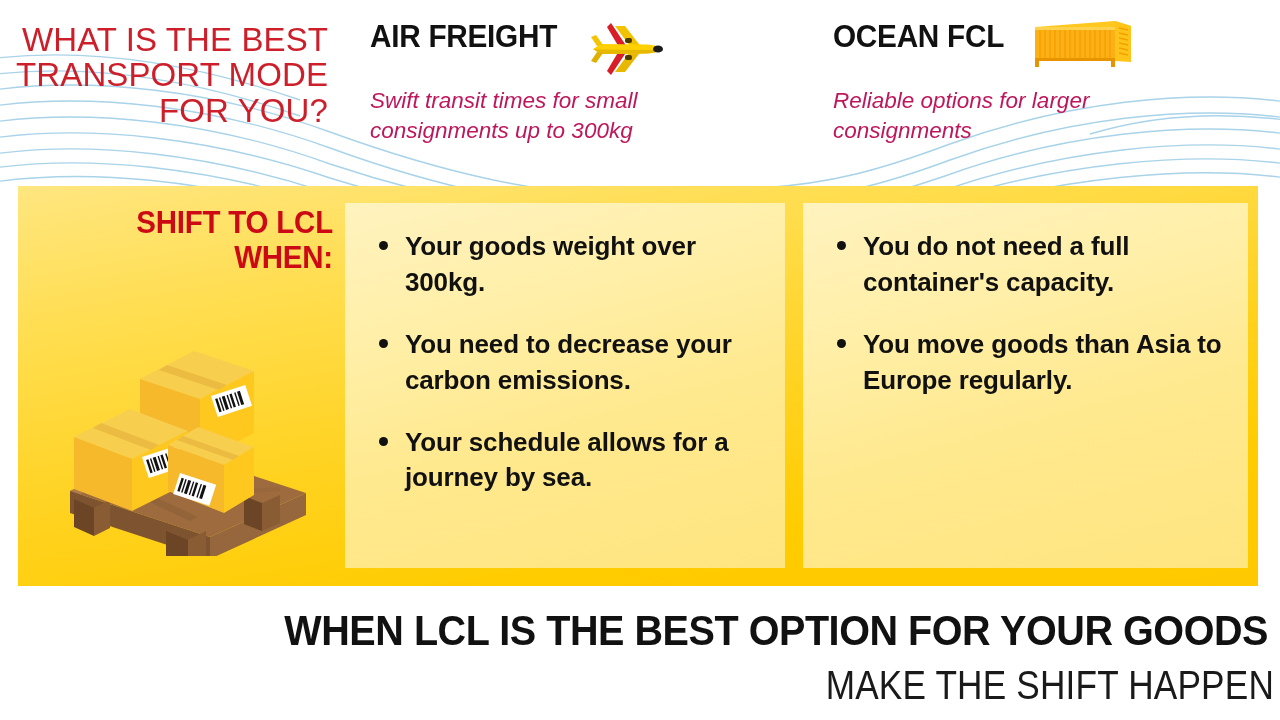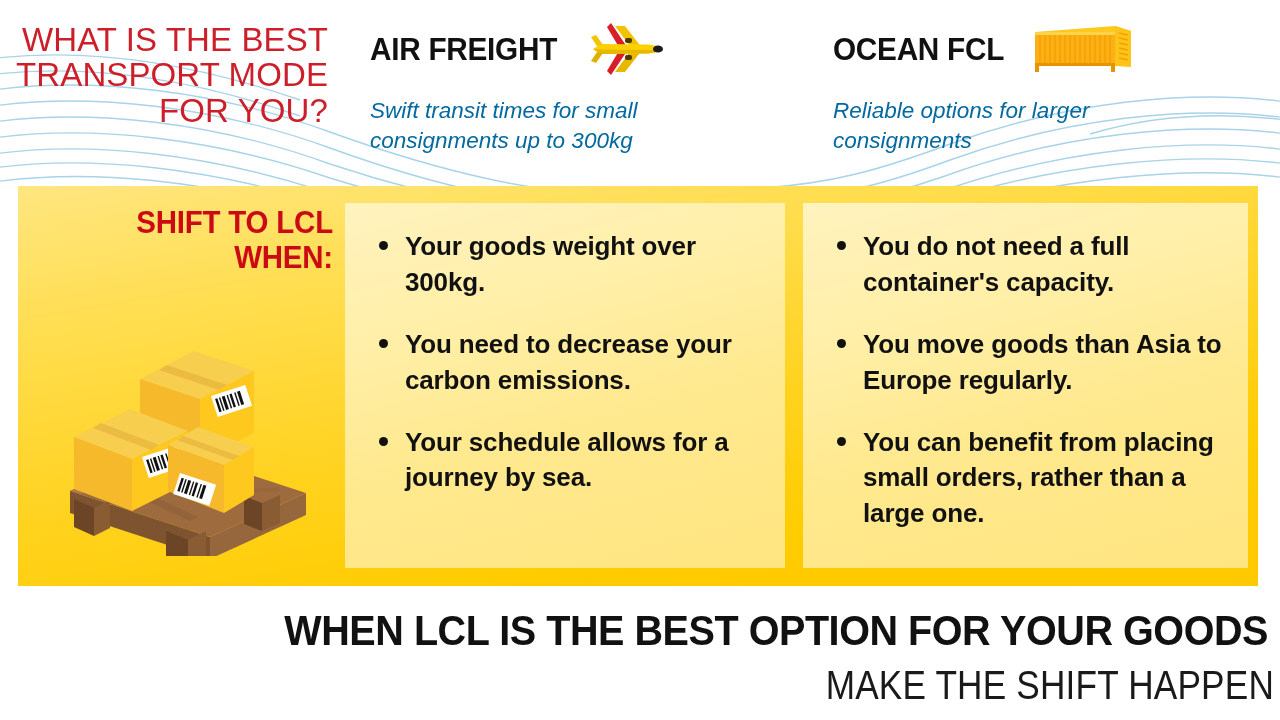--- a/index.html
+++ b/index.html
@@ -26,32 +26,32 @@
     font-weight:400;
     letter-spacing:0.1px;
     font-family:"Liberation Sans", sans-serif;
     white-space:pre-line;
   }
 
   .mode { position:absolute; top:0; }
   .mode-air  { left:370px; width:430px; }
   .mode-ocean{ left:833px; width:430px; }
 
-  .mode-head { display:flex; align-items:center; gap:14px; height:80px; padding-top:18px; }
+  .mode-head { display:flex; align-items:flex-start; gap:14px; height:80px; padding-top:18px; }
   .mode-name {
     font-size:32px; font-weight:700; color:#111;
     letter-spacing:-0.3px;
     transform:scaleX(0.93); transform-origin:left center;
     white-space:nowrap;
   }
   .mode-icon { flex:0 0 auto; display:block; line-height:0; }
   .mode-desc {
-    margin-top:16px;
+    margin-top:6px;
     font-size:22.5px; line-height:1.35;
-    font-style:italic; color:#0369a1;
+    font-style:italic; color:#be185d;
     font-weight:400;
     max-width:340px;
   }
 
   
   .band {
     position:absolute; left:18px; top:186px; width:1240px; height:400px;
     background:linear-gradient(170deg,#FFE680 0%,#FFDD4D 26%,#FFD21F 55%,#FFCC00 78%,#FFC900 100%);
     z-index:2;
   }
@@ -316,21 +316,20 @@
         <li>Your goods weight over 300kg.</li>
         <li>You need to decrease your carbon emissions.</li>
         <li>Your schedule allows for a journey by sea.</li>
       </ul>
     </div>
 
     <div class="card card-2">
       <ul class="bullets">
         <li>You do not need a full container's capacity.</li>
         <li>You move goods than Asia to Europe regularly.</li>
-        <li>You can benefit from placing small orders, rather than a large one.</li>
       </ul>
     </div>
   </div>
 
   <div class="footer-main">WHEN LCL IS THE BEST OPTION FOR YOUR GOODS</div>
   <div class="footer-sub">MAKE THE SHIFT HAPPEN</div>
 
 </div>
 
 </body></html>

